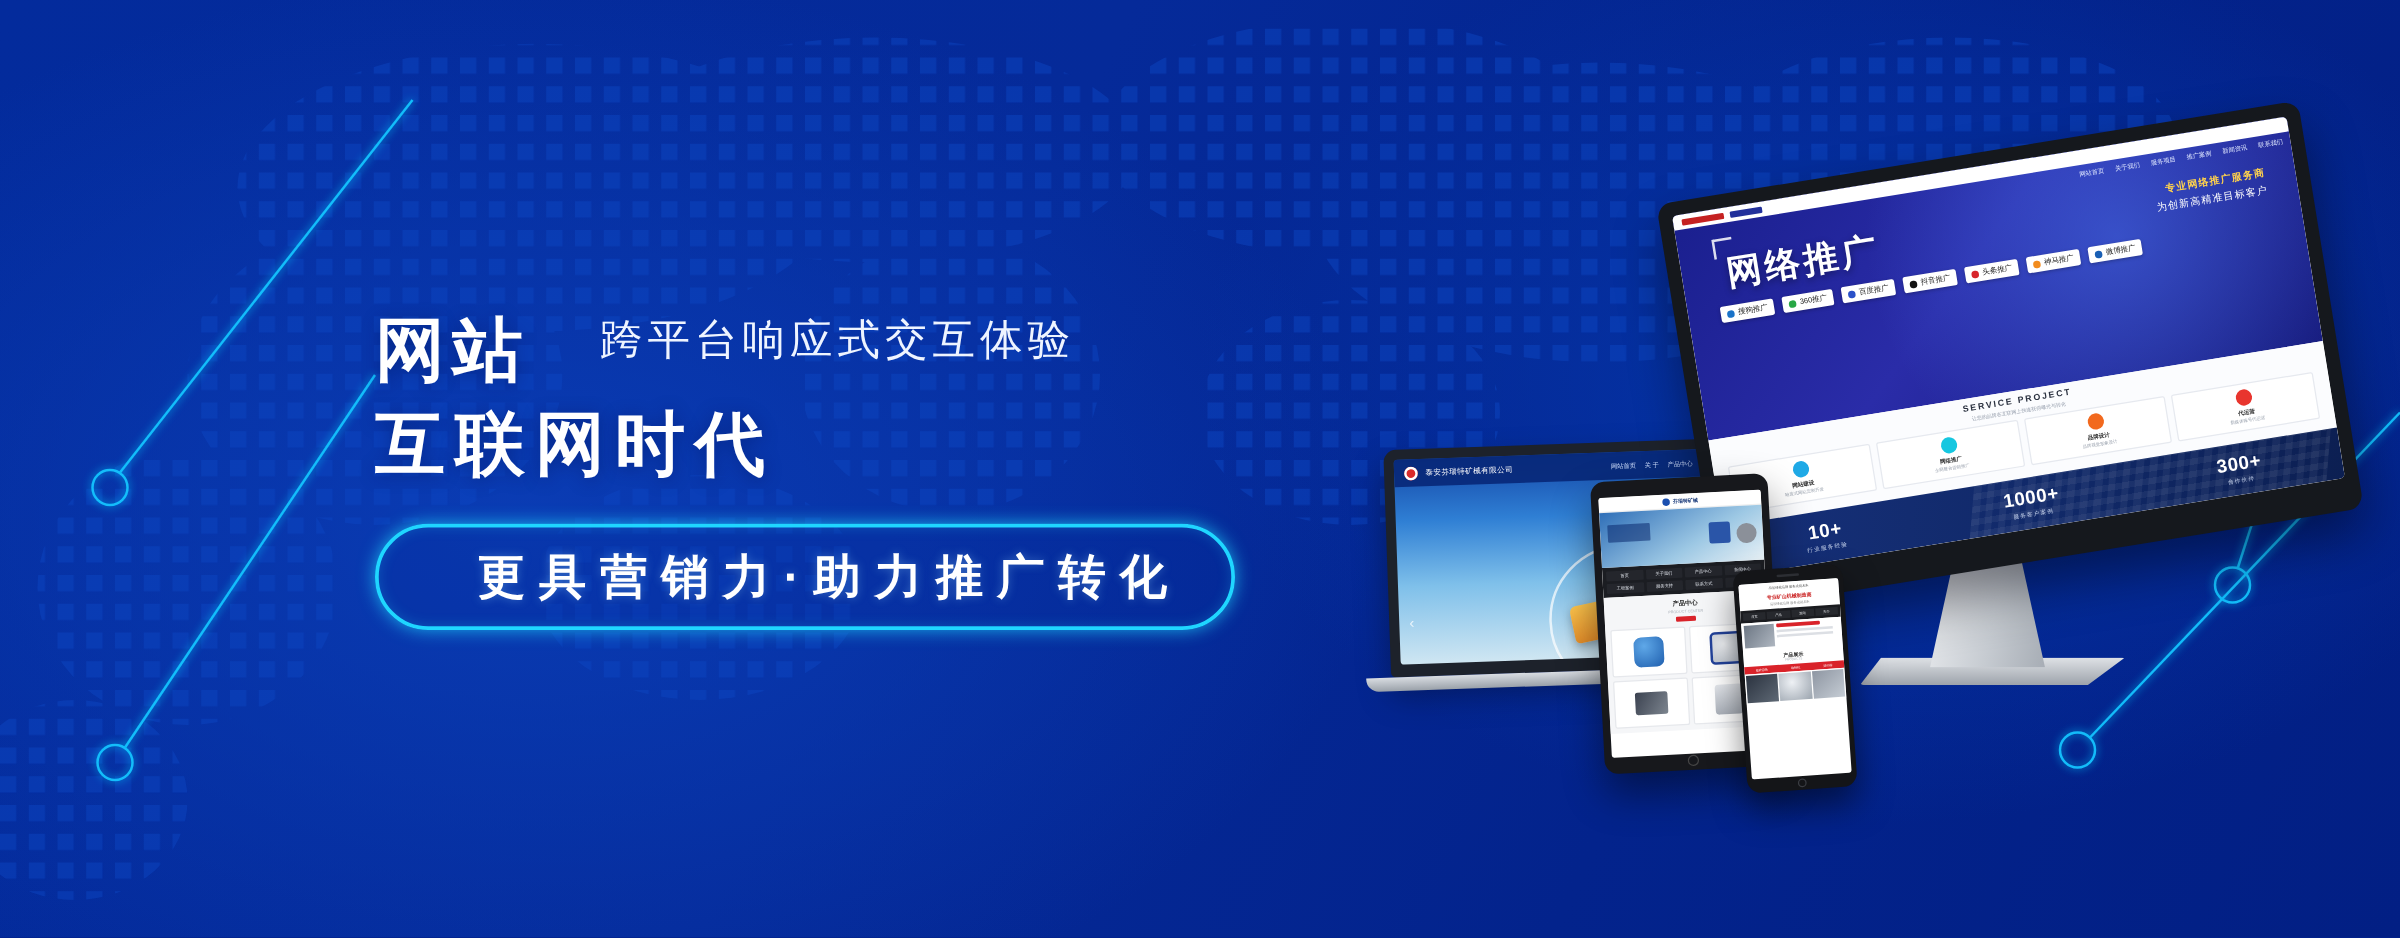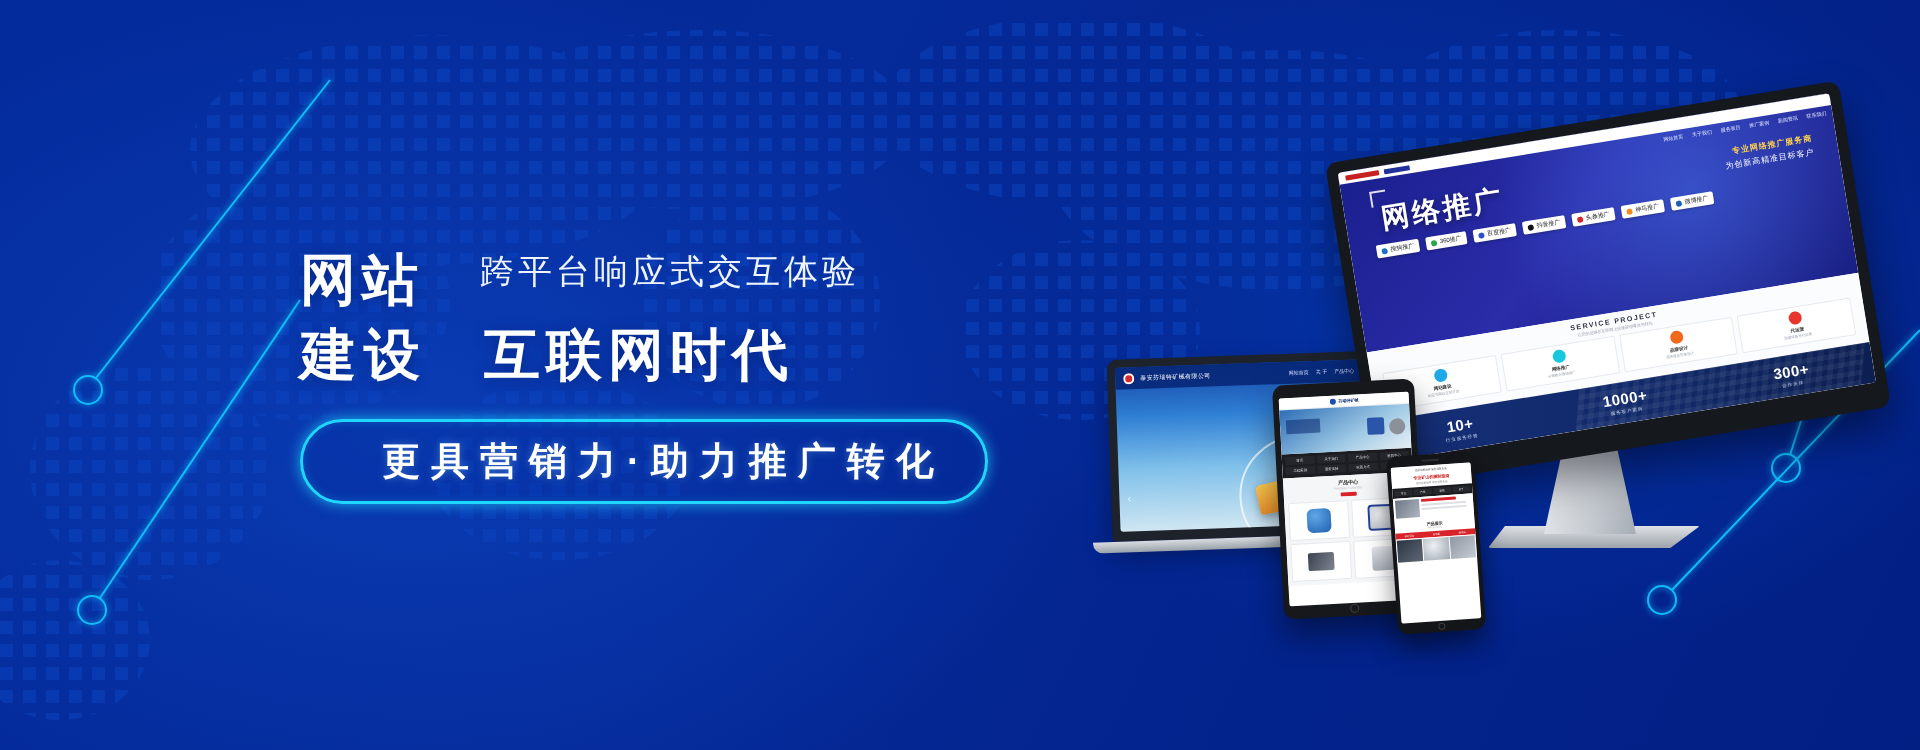--- a/index.html
+++ b/index.html
@@ -396,21 +396,20 @@
       </g>
     </svg>
   </div>
 
   <div class="copy">
     <div class="headline-row">
       <span class="h-big">网站</span>
       <span class="h-sub">跨平台响应式交互体验</span>
     </div>
     <div class="headline-row line2">
-      <span class="h-big">建设</span>
       <span class="h-big">互联网时代</span>
     </div>
     <div class="tagline-wrap">
       <span class="tagline">更具营销力·助力推广转化</span>
     </div>
   </div>
 
   <div class="devices">
 
     <div class="laptop">

